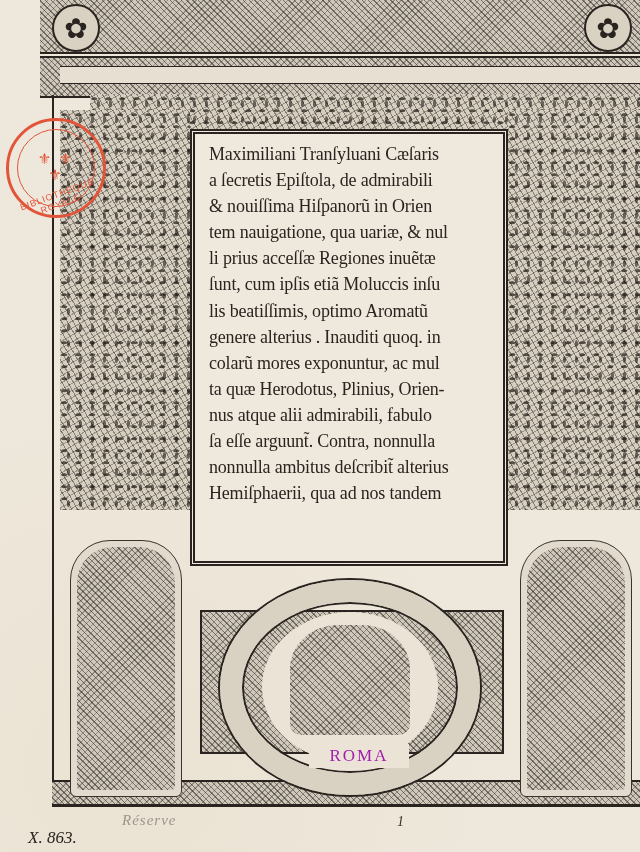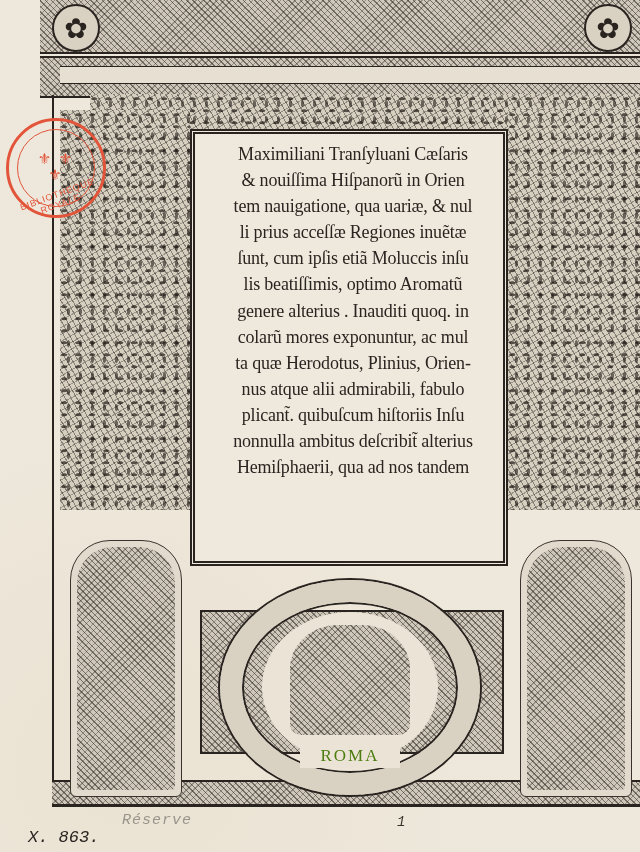--- a/index.html
+++ b/index.html
@@ -48,47 +48,47 @@
   .figure { position: absolute; border: 1px solid #3a322c; background: #e2dbcd; }
   .figure-left { left: 70px; top: 540px; width: 110px; height: 255px; border-radius: 40px 40px 6px 6px; }
   .figure-right { left: 520px; top: 540px; width: 110px; height: 255px; border-radius: 40px 40px 6px 6px; }
   .figure .fig-inner { position: absolute; inset: 6px; border-radius: 36px 36px 4px 4px; }
 
   .wreath { position: absolute; left: 220px; top: 580px; width: 260px; height: 215px; border-radius: 50%; border: 22px solid #d9d2c3; box-sizing: border-box;
     background-image: none; box-shadow: inset 0 0 0 2px #2a2420, 0 0 0 2px #2a2420; }
   .wreath-center { position: absolute; left: 262px; top: 612px; width: 176px; height: 150px; border-radius: 50%; background: #ebe4d6; }
   .roma-figure { position: absolute; left: 290px; top: 625px; width: 120px; height: 110px; }
   .roma-label {
-    position: absolute; left: 300px; top: 744px; width: 100px; height: 24px;
-    text-align: center; font-size: 17px; letter-spacing: 2px; color: #4d7c0f;
+    position: absolute; left: 309px; top: 744px; width: 100px; height: 24px;
+    text-align: center; font-size: 17px; letter-spacing: 2px; color: #a21caf;
     background: #ebe4d6; line-height: 24px;
   }
 
   .text-box {
     position: absolute; left: 193px; top: 132px; width: 312px; height: 431px;
     background: #efe9dd; border: 2px solid #2a2420; box-sizing: border-box;
     box-shadow: 0 0 0 1px #efe9dd, 0 0 0 3px #2a2420;
   }
   .text-lines {
-    position: absolute; left: 203px; top: 141px; width: 300px;
+    position: absolute; left: 209px; top: 141px; width: 300px;
     font-size: 18px; line-height: 26.1px; color: #2a2420;
-    letter-spacing: -0.2px; white-space: nowrap; text-align: center;
+    letter-spacing: -0.2px; white-space: nowrap;
   }
   .text-lines div { height: 26.1px; }
 
   .stamp {
     position: absolute; left: 6px; top: 118px; width: 100px; height: 100px;
     border-radius: 50%; border: 3px solid #e2553a; box-sizing: border-box;
     color: #e2553a;
   }
   .stamp-inner { position: absolute; inset: 8px; border-radius: 50%; border: 1px solid #e2553a; }
   .stamp-lilies { position: absolute; left: 0; right: 0; top: 30px; text-align: center; font-size: 15px; letter-spacing: 2px; color: #e2553a; line-height: 16px; }
   .stamp-text { position: absolute; left: 2px; bottom: 6px; width: 96px; text-align: center; font-size: 9px; font-family: "Liberation Sans", sans-serif; letter-spacing: 1px; color: #e2553a; transform: rotate(-20deg); }
 
-  .handwritten { position: absolute; font-family: Liberation Mono, monospace; font-style: italic; }
+  .handwritten { position: absolute; font-family: Liberation Serif, serif; font-style: italic; }
   .shelfmark { left: 28px; top: 828px; font-size: 17px; color: #2a2420; }
   .reserve { left: 122px; top: 812px; font-size: 15px; color: #9a958c; letter-spacing: 1px; }
   .foliomark { left: 397px; top: 814px; font-size: 14px; color: #3a332c; }
 </style>
 </head>
 <body>
 
 <div class="page">
 
   <div class="top-ornament hatch"></div>
@@ -115,30 +115,31 @@
   </div>
 
   <div class="wreath"></div>
   <div class="wreath-center"></div>
   <div class="roma-figure hatch" style="border-radius:40% 40% 10% 10%;"></div>
   <div class="roma-label">ROMA</div>
 
   <div class="text-box"></div>
   <div class="text-lines">
     <div>Maximiliani Tranſyluani Cæſaris</div>
+    <div>a ſecretis Epiſtola, de admirabili</div>
     <div>&amp; nouiſſima Hiſpanorũ in Orien</div>
     <div>tem nauigatione, qua uariæ, &amp; nul</div>
     <div>li prius acceſſæ Regiones inuẽtæ</div>
     <div>ſunt, cum ipſis etiã Moluccis inſu</div>
     <div>lis beatiſſimis, optimo Aromatũ</div>
     <div>genere alterius . Inauditi quoq. in</div>
     <div>colarũ mores exponuntur, ac mul</div>
     <div>ta quæ Herodotus, Plinius, Orien‑</div>
     <div>nus atque alii admirabili, fabulo</div>
-    <div>plicant̃. quibuſcum hiſtoriis Inſu</div>
+    <div>ſa eſſe arguunt̃. Contra, nonnulla</div>
     <div>nonnulla ambitus deſcribit̃ alterius</div>
     <div>Hemiſphaerii, qua ad nos tandem</div>
   </div>
 
   <div class="stamp">
     <div class="stamp-inner"></div>
     <div class="stamp-lilies">⚜ ⚜<br>⚜</div>
     <div class="stamp-text">BIBLIOTHEQUE ROYALE</div>
   </div>
 

